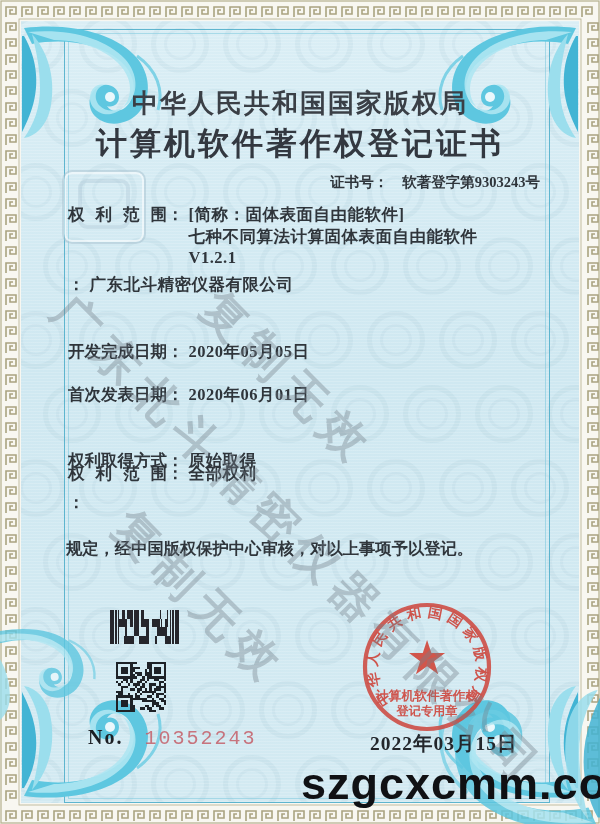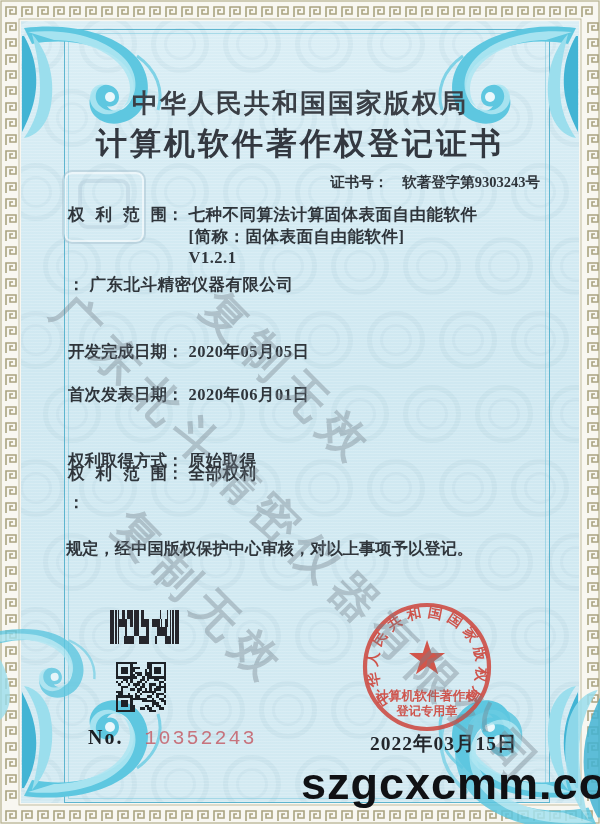--- a/index.html
+++ b/index.html
@@ -363,22 +363,22 @@
   <div class="txt authority">中华人民共和国国家版权局</div>
   <div class="txt cert-title">计算机软件著作权登记证书</div>
   <div class="txt certno">
     <span>证书号</span><span>：</span><span class="v">软著登字第9303243号</span>
   </div>
 
   <div class="row" style="top:204px">
     <span class="lbl">权利范围</span>
       <span>：</span>
     <span class="val">
+      <span class="vline" style="display:block">[简称：固体表面自由能软件]</span>
       <span class="vline" style="display:block">七种不同算法计算固体表面自由能软件</span>
-      <span class="vline" style="display:block">[简称：固体表面自由能软件]</span>
       <span class="vline" style="display:block">V1.2.1</span>
     </span>
   </div>
   <div class="row" style="top:274px">
       <span>：</span>
     <span class="val">广东北斗精密仪器有限公司</span>
   </div>
   <div class="row" style="top:341px">
     <span class="lbl">开发完成日期</span>
       <span>：</span>

